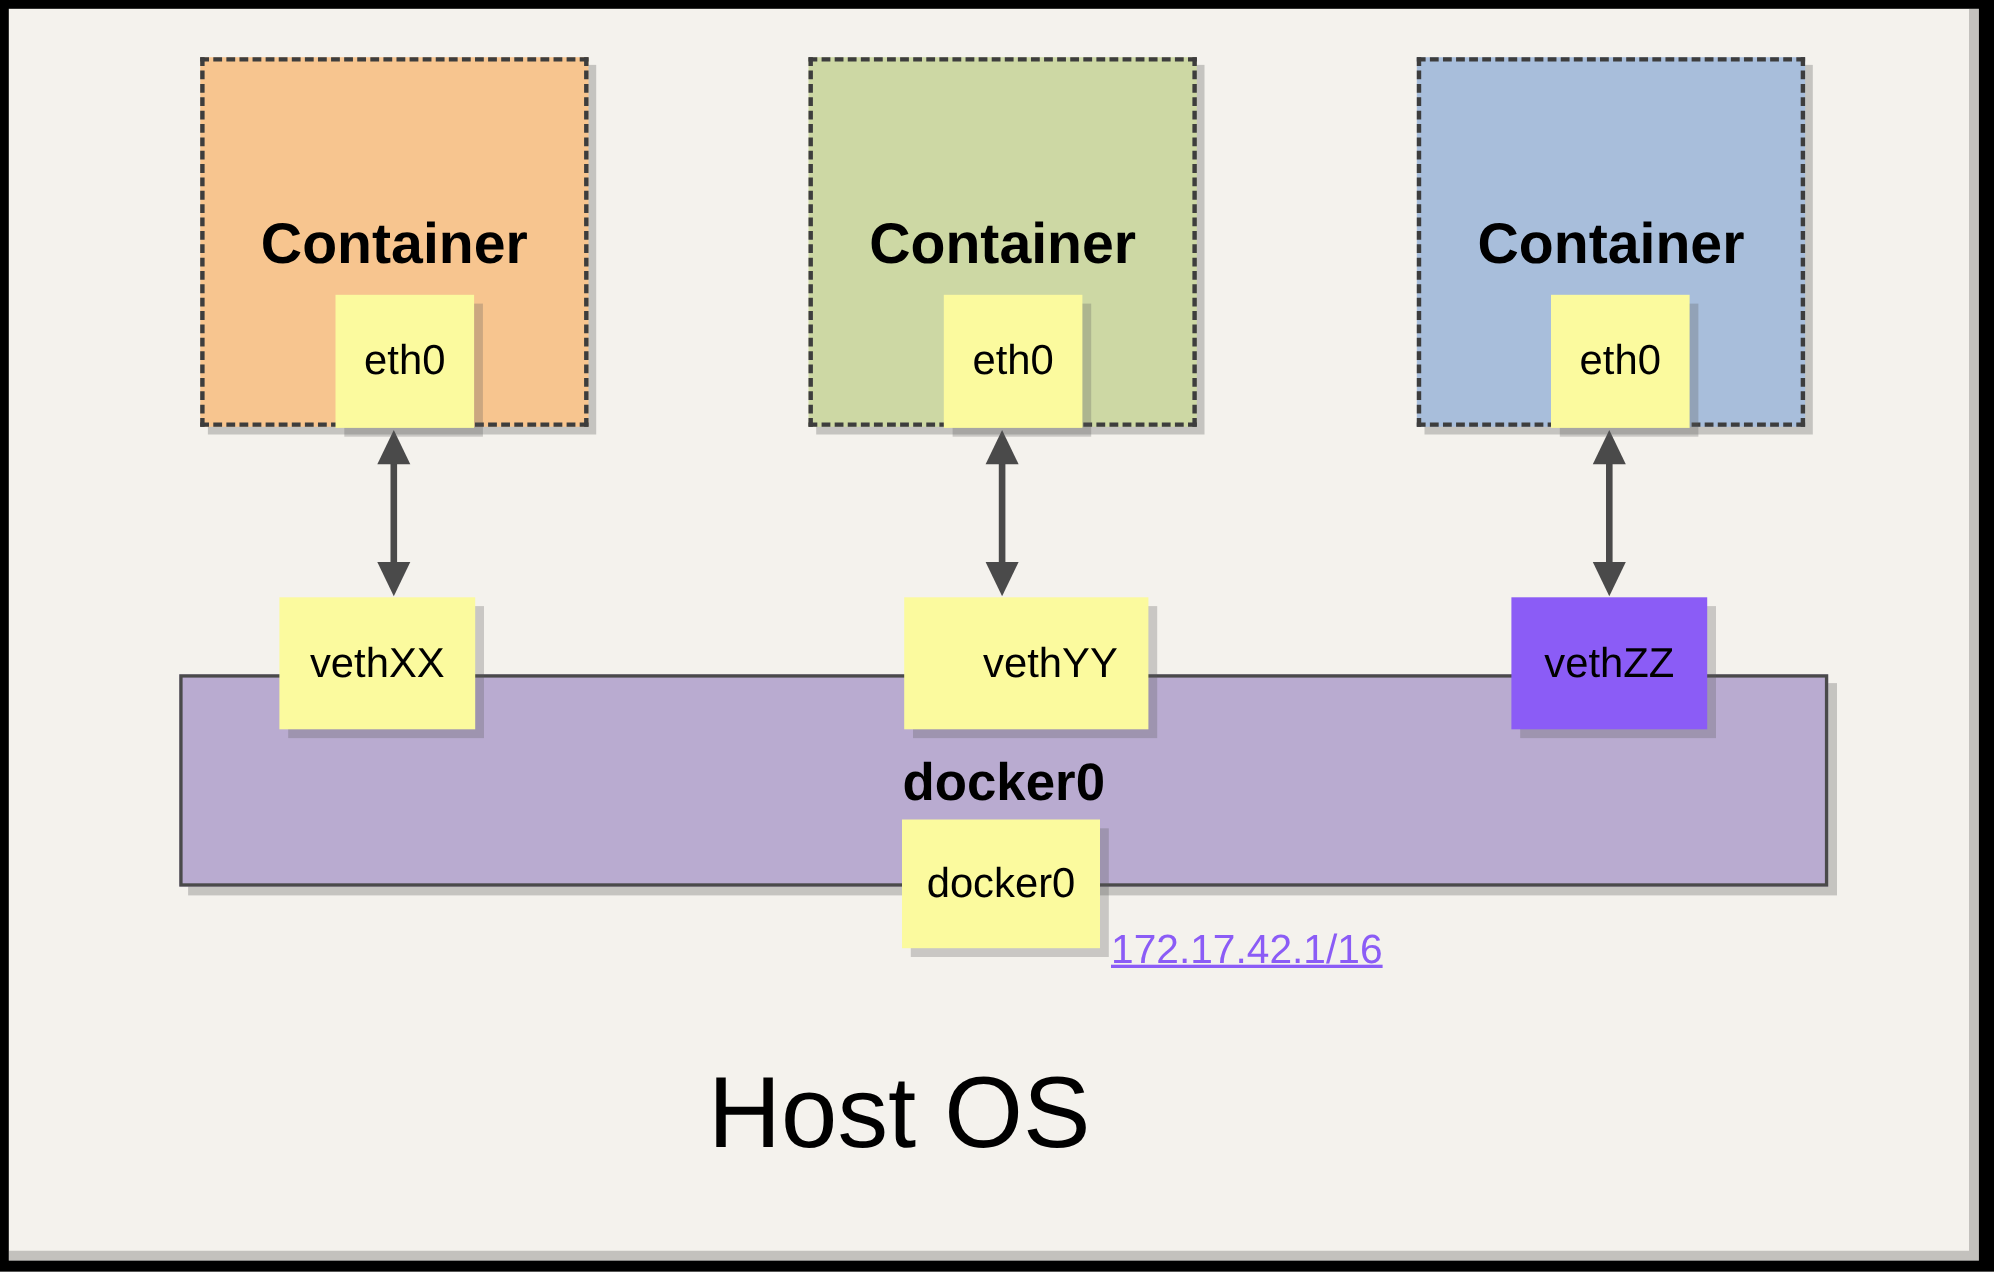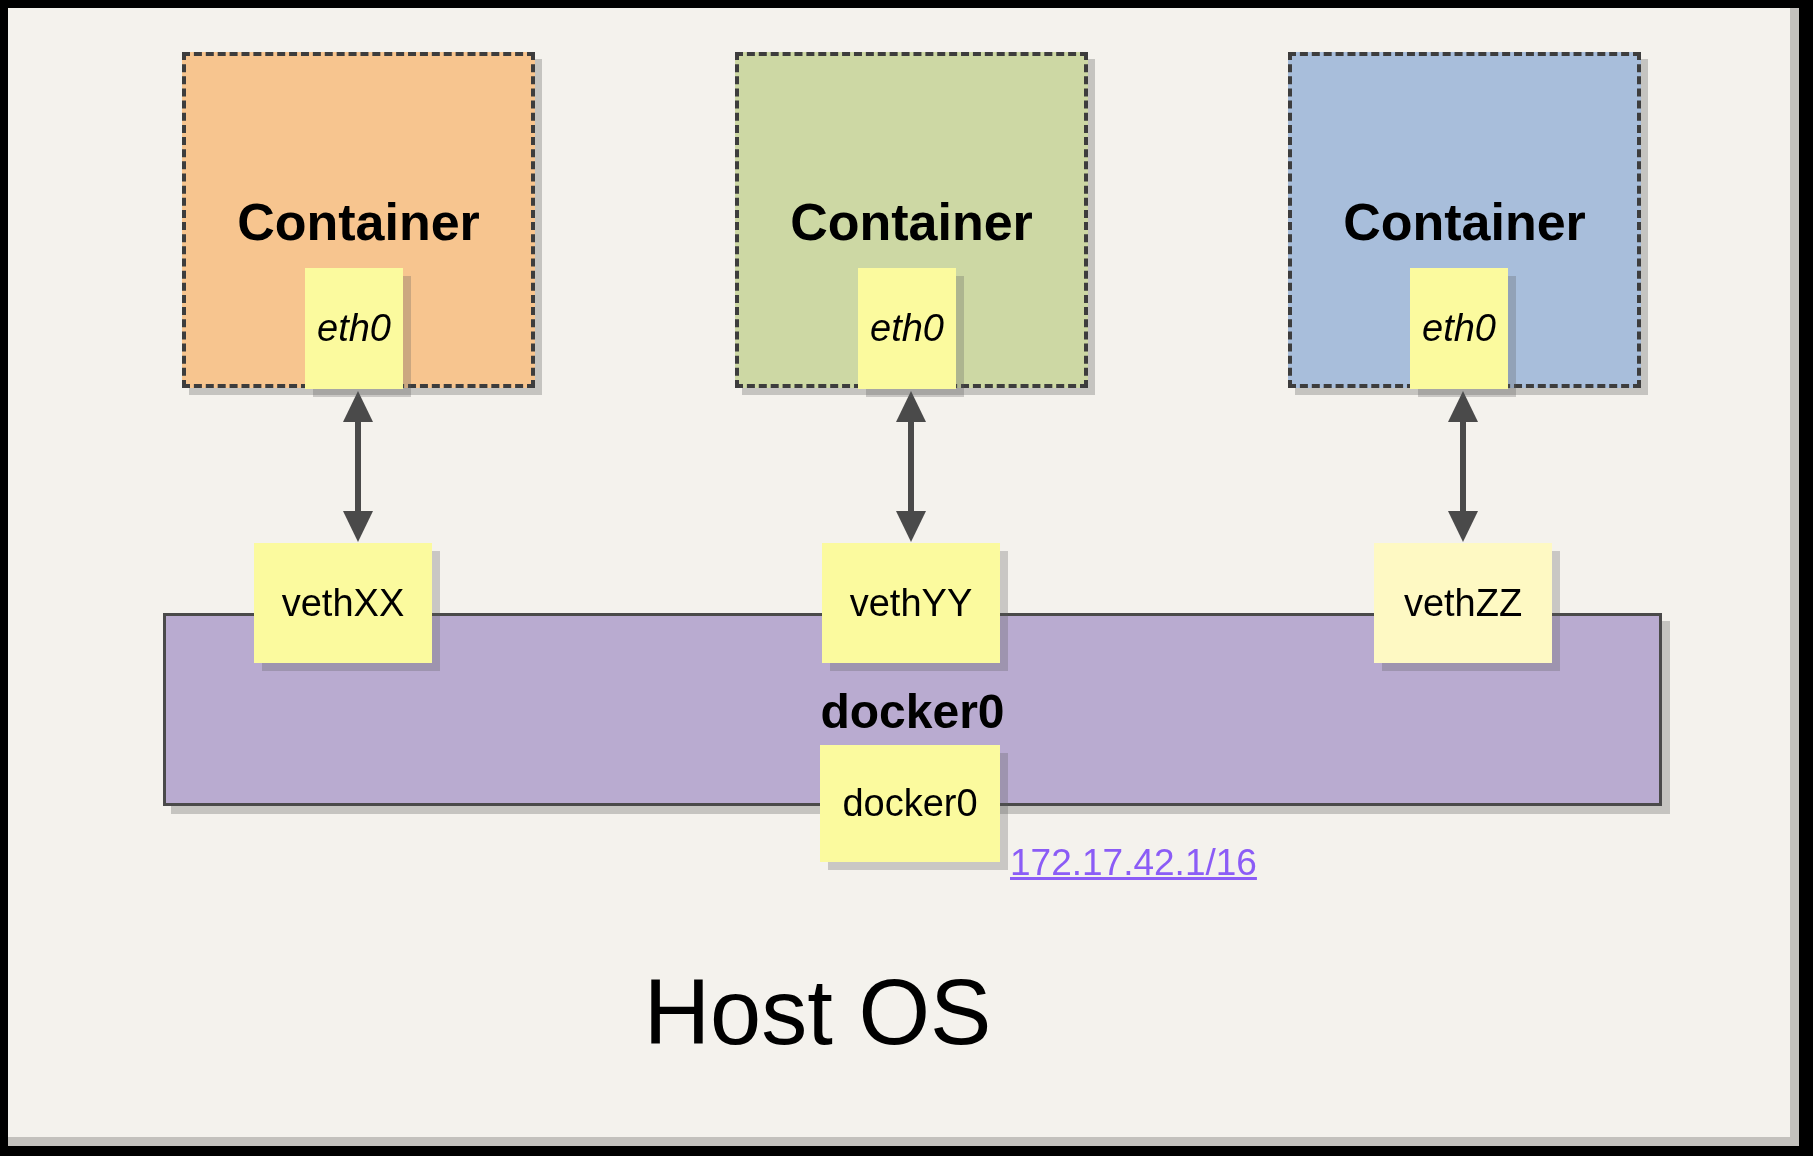--- a/index.html
+++ b/index.html
@@ -33,21 +33,21 @@
     line-height:1.1;
   }
 
   .ybox{
     position:absolute;
     display:flex;align-items:center;justify-content:center;
     font-size:38px;color:#000;
     box-shadow:8px 8px 0 rgba(90,90,90,0.28);
     z-index:3;
   }
-  .eth{width:98px;height:121px;top:268px;font-style:italic;}
+  .eth{width:126px;height:121px;top:268px;}
   .e1{left:305px;}
   .e2{left:858px;}
   .e3{left:1410px;}
 
   .veth{width:178px;height:120px;top:543px;}
   .v1{left:254px;}
   .v2{left:822px;}
   .v3{left:1374px;}
 
   .arrow{
@@ -105,32 +105,32 @@
 
   <div class="container-box c2" style="background-color: rgb(205, 216, 164);">
     <div class="container-label">Container</div>
   </div>
   <div class="ybox eth e2" style="background-color: rgb(251, 250, 158);">eth0</div>
   <svg class="arrow a2" viewBox="0 0 36 153">
     <line x1="18" y1="24" x2="18" y2="129" stroke="currentColor" stroke-width="6"></line>
     <polygon points="18,1 3,32 33,32" fill="currentColor"></polygon>
     <polygon points="18,152 3,121 33,121" fill="currentColor"></polygon>
   </svg>
-  <div class="ybox veth v2" style="background-color: rgb(251, 250, 158);">vethYY</div>
+  <div class="ybox veth v2" style="background-color: rgb(251, 250, 158); padding-left: 44px;">vethYY</div>
 
   <div class="container-box c3" style="background-color: rgb(168, 190, 219);">
     <div class="container-label">Container</div>
   </div>
   <div class="ybox eth e3" style="background-color: rgb(251, 250, 158);">eth0</div>
   <svg class="arrow a3" viewBox="0 0 36 153">
     <line x1="18" y1="24" x2="18" y2="129" stroke="currentColor" stroke-width="6"></line>
     <polygon points="18,1 3,32 33,32" fill="currentColor"></polygon>
     <polygon points="18,152 3,121 33,121" fill="currentColor"></polygon>
   </svg>
-  <div class="ybox veth v3" style="background-color: #fef9c3;">vethZZ</div>
+  <div class="ybox veth v3" style="background-color: #8b5cf6;">vethZZ</div>
 
   <div class="bridge" style="background-color: rgb(185, 171, 208);">
     <div class="bridge-label">docker0</div>
   </div>
   <div class="ybox dbox" style="background-color: rgb(251, 250, 158);">docker0</div>
   <div class="ip-label">172.17.42.1/16</div>
 
   <div class="host-label">Host OS</div>
 </div>
 

